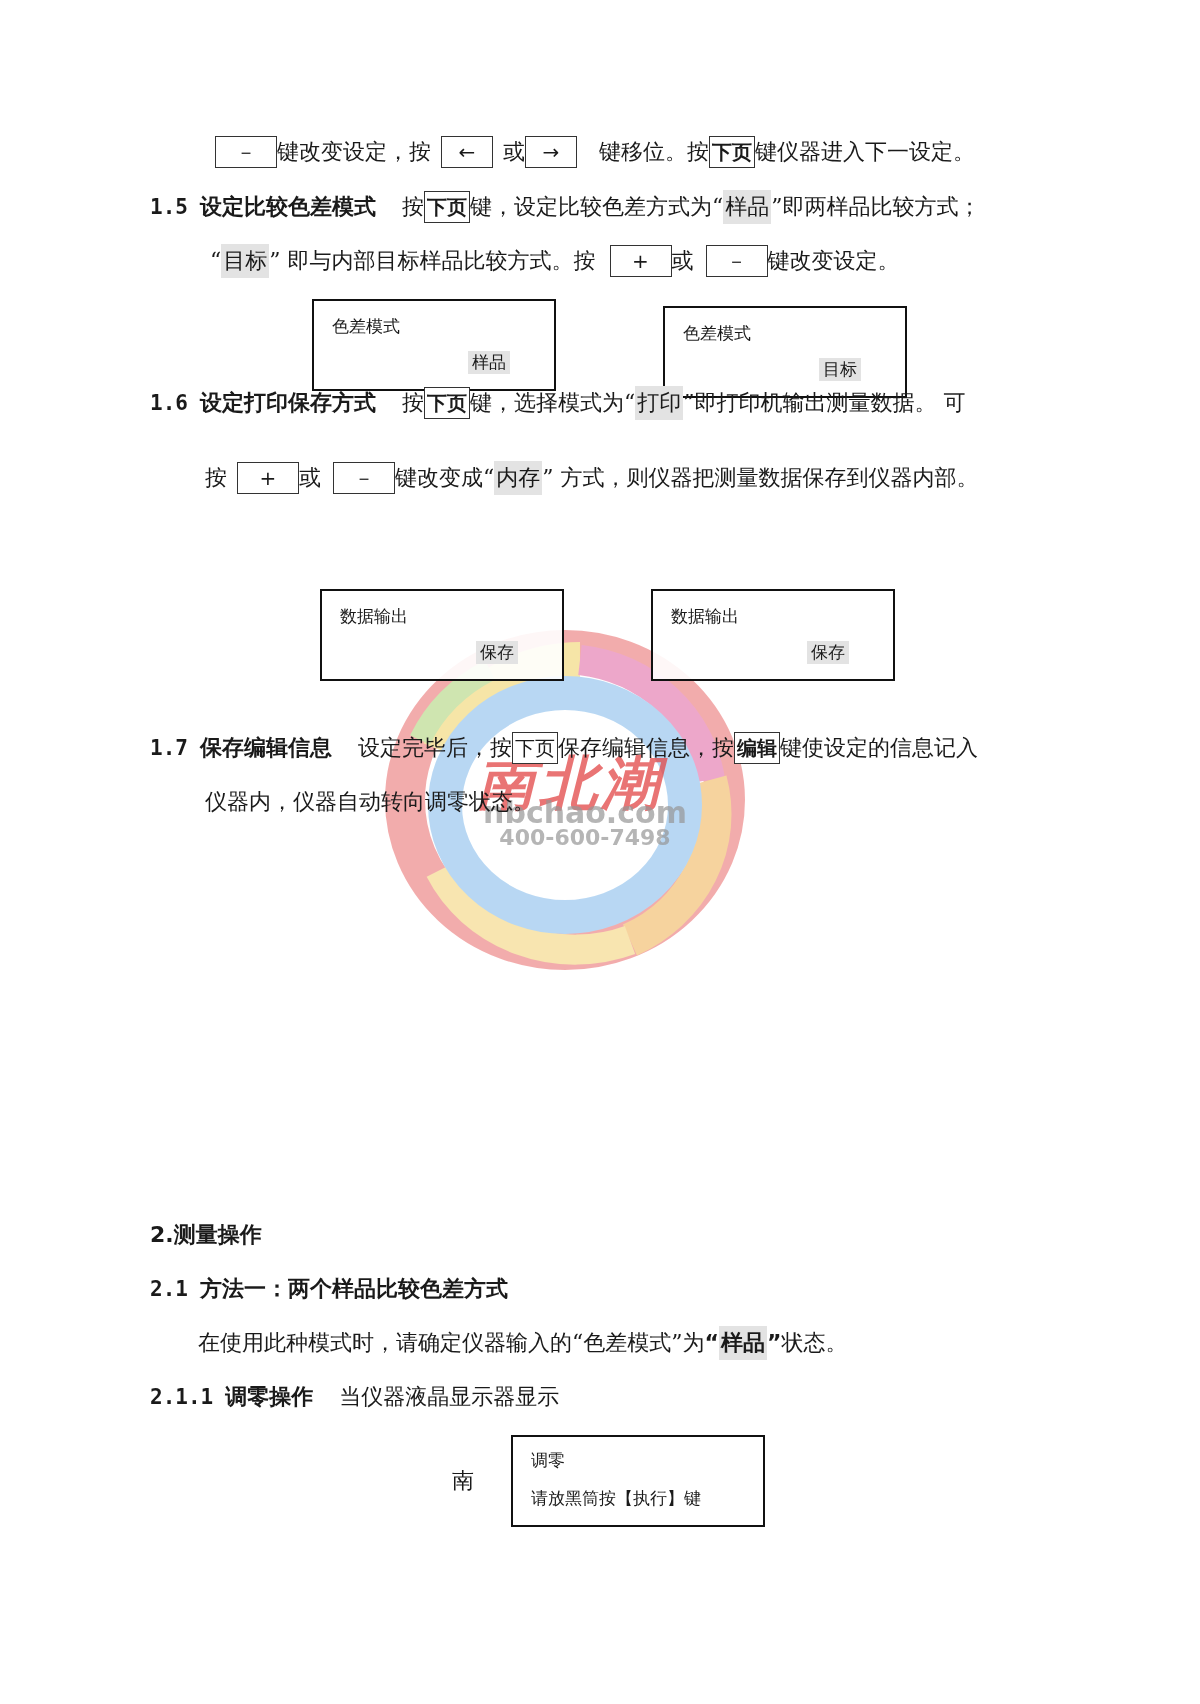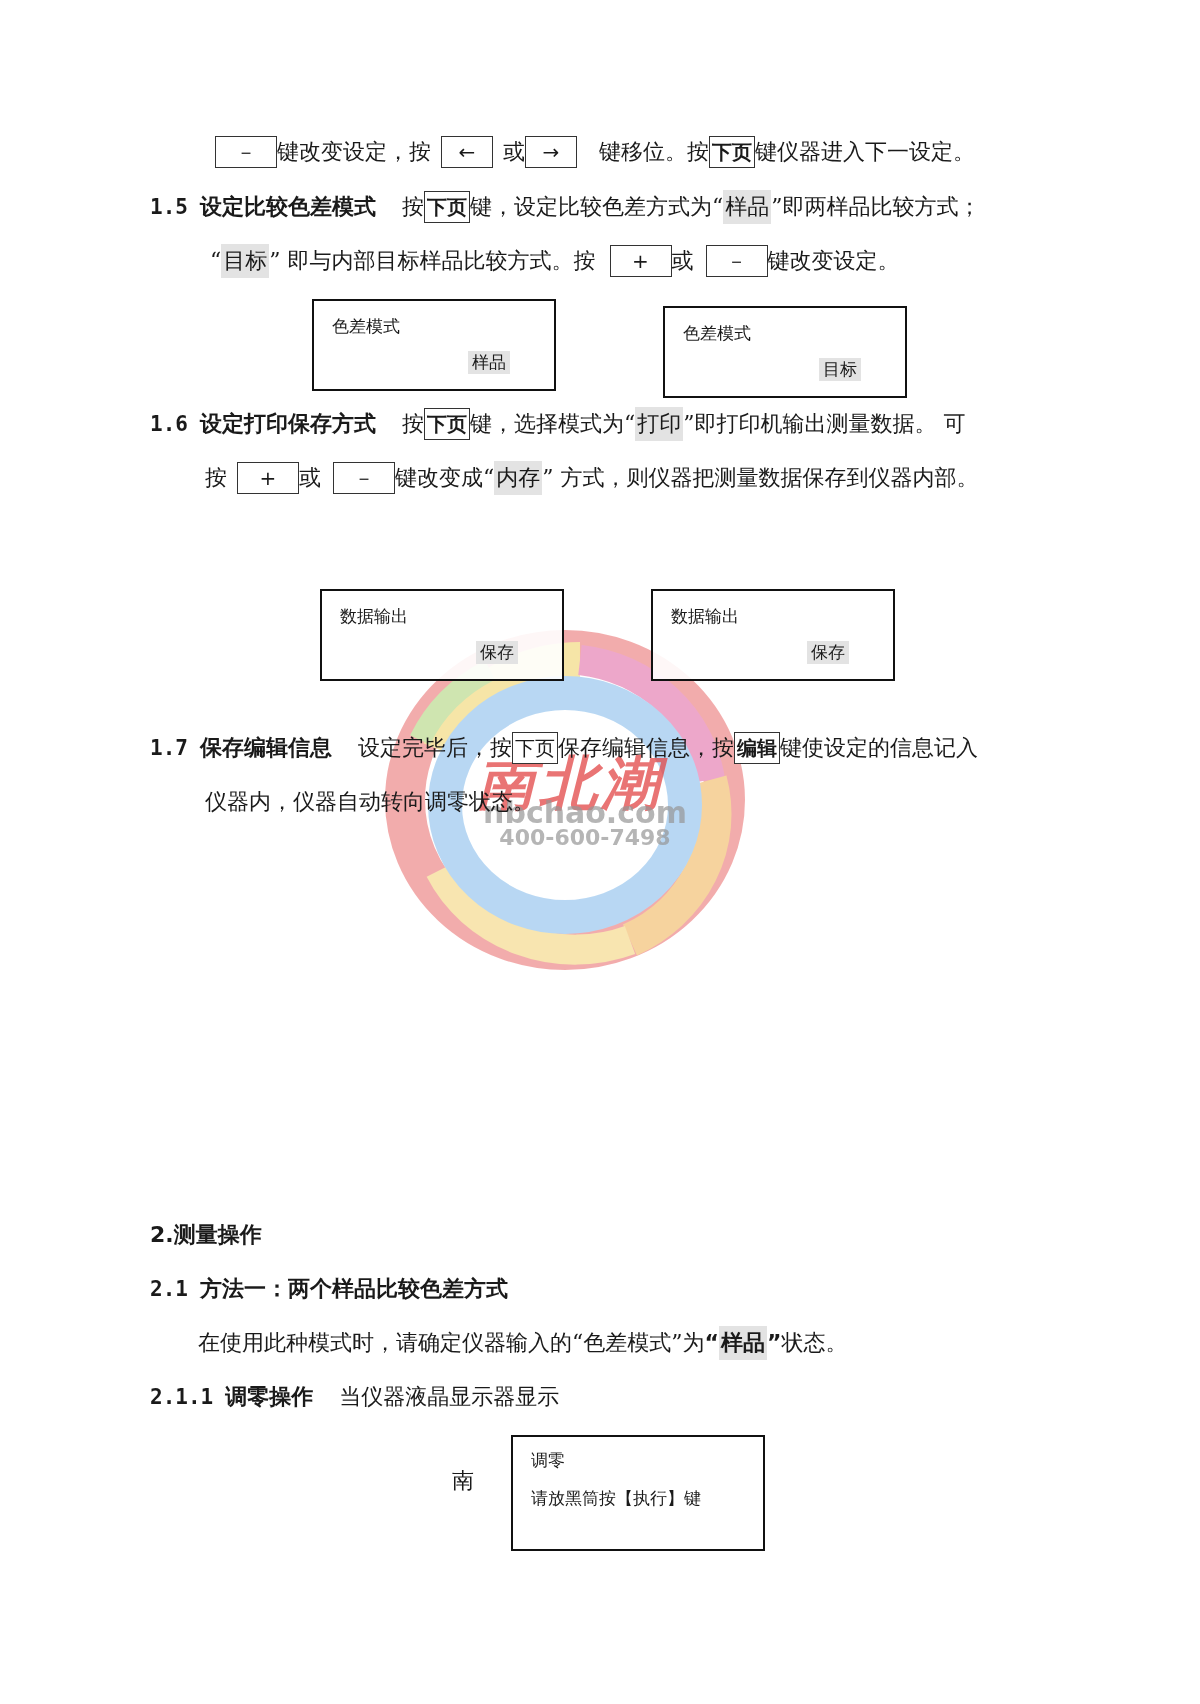--- a/index.html
+++ b/index.html
@@ -106,21 +106,21 @@
 
   <div class="lcd" style="left:277px;top:299px;width:244px;height:92px;">
     <span class="l1">色差模式</span>
     <span class="l2 val" style="left:154px;top:50px;">样品</span>
   </div>
   <div class="lcd" style="left:628px;top:306px;width:244px;height:92px;">
     <span class="l1">色差模式</span>
     <span class="l2 val" style="left:154px;top:50px;">目标</span>
   </div>
 
-  <div class="line" style="left:150px;top:407px;">
+  <div class="line" style="left:150px;top:386px;">
     <span class="num bold">1.6</span>
     <span class="gap" style="width:12px"></span>
     <span class="bold">设定打印保存方式</span>
     <span class="gap" style="width:26px"></span>
     <span>按</span>
     <span class="key text">下页</span>
     <span>键，选择模式为“</span>
     <span class="hl">打印</span>
     <span>”即打印机输出测量数据。 可</span>
   </div>
@@ -177,18 +177,18 @@
   </div>
   <div class="line" style="left:150px;top:1380px;justify-content:space-between;">
     <span class="num bold">2.1.1</span>
     <span class="gap" style="width:12px"></span>
     <span class="bold">调零操作</span>
     <span class="gap" style="width:26px"></span>
     <span>当仪器液晶显示器显示</span>
   </div>
 
   <div class="footer-frag" style="left:452px;top:1466px;">南</div>
-  <div class="lcd" style="left:476px;top:1435px;width:254px;height:116px;">
+  <div class="lcd" style="left:476px;top:1435px;width:254px;height:92px;">
     <span class="l1" style="top:12px;">调零</span>
     <span class="l2" style="left:18px;top:50px;">请放黑筒按【执行】键</span>
   </div>
 
 </div>
 
 </body></html>

